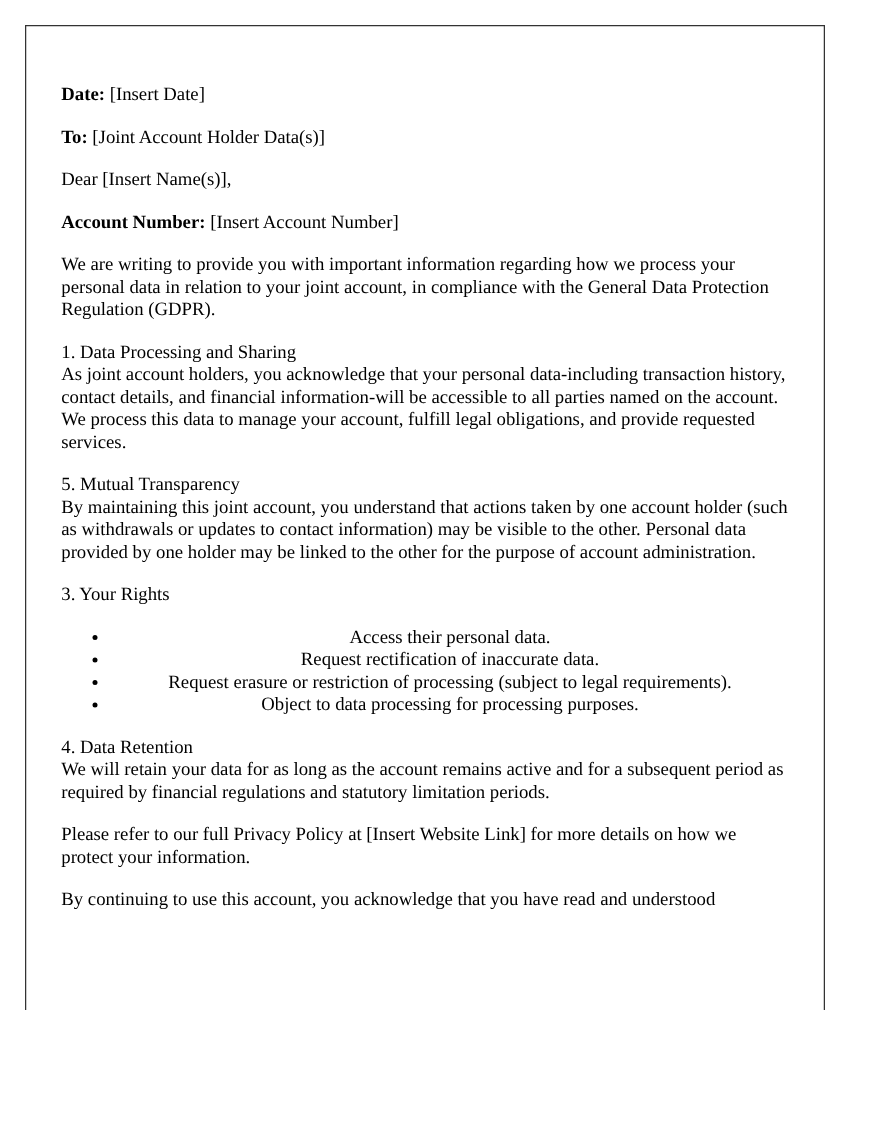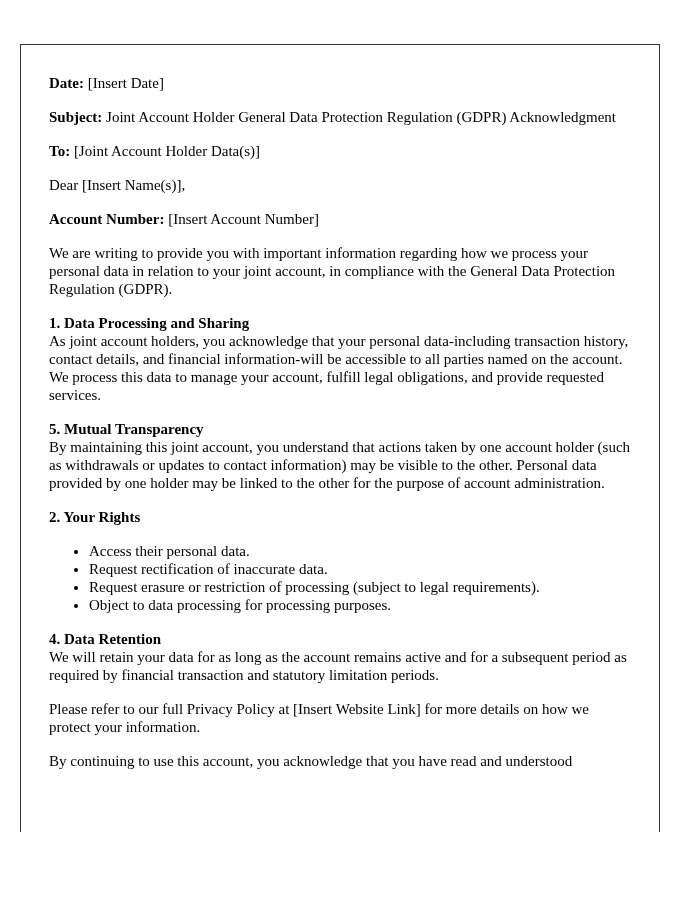--- a/index.html
+++ b/index.html
@@ -9,40 +9,35 @@
       left: 20px; top: 20px;
       width: 640px; height: 788px;
       border: 1px solid #333333;
       border-bottom: none;
       box-sizing: border-box;
       overflow: hidden;
       font-family: "Liberation Serif", serif;
       font-size: 15px;
       line-height: 18px;
       color: #000000;
-      padding: 29px 28px 0 28px;
-      margin-top: 24px;
+      padding: 46px 28px 0 28px;
     }
     p { margin: 0 0 16px 0; }
     b { font-weight: bold; }
-    .section-title { font-weight: bold; display: block; }
-    ul { margin: 16px 0 16px 0; padding-left: 40px; }
+    .section-title { font-weight: normal; display: block; }
+    ul { margin: 16px 0 16px 0; padding-left: 40px; text-align: center; }
     li { margin: 0; }
   </style>
 </head>
 <body>
 
 <div class="page">
   <p>
     <b>Date:</b>
     <span>[Insert Date]</span>
-  </p>
-  <p>
-    <b>Subject:</b>
-    <span>Joint Account Holder General Data Protection Regulation (GDPR) Acknowledgment</span>
   </p>
   <p>
     <b>To:</b>
     <span>[Joint Account Holder Data(s)]</span>
   </p>
   <p>Dear [Insert Name(s)],</p>
   <p>
     <b>Account Number:</b>
     <span>[Insert Account Number]</span>
   </p>
@@ -52,29 +47,29 @@
     <span class="section-title">1. Data Processing and Sharing</span>
     <span>As joint account holders, you acknowledge that your personal data-including transaction history, contact details, and financial information-will be accessible to all parties named on the account. We process this data to manage your account, fulfill legal obligations, and provide requested services.</span>
   </p>
 
   <p>
     <span class="section-title">5. Mutual Transparency</span>
     <span>By maintaining this joint account, you understand that actions taken by one account holder (such as withdrawals or updates to contact information) may be visible to the other. Personal data provided by one holder may be linked to the other for the purpose of account administration.</span>
   </p>
 
   <p style="margin-bottom:0;">
-    <span class="section-title">2. Your Rights</span>
+    <span class="section-title">3. Your Rights</span>
   </p>
   <ul>
     <li>Access their personal data.</li>
     <li>Request rectification of inaccurate data.</li>
     <li>Request erasure or restriction of processing (subject to legal requirements).</li>
     <li>Object to data processing for processing purposes.</li>
   </ul>
 
   <p>
     <span class="section-title">4. Data Retention</span>
-    <span>We will retain your data for as long as the account remains active and for a subsequent period as required by financial transaction and statutory limitation periods.</span>
+    <span>We will retain your data for as long as the account remains active and for a subsequent period as required by financial regulations and statutory limitation periods.</span>
   </p>
 
   <p>Please refer to our full Privacy Policy at [Insert Website Link] for more details on how we protect your information.</p>
   <p>By continuing to use this account, you acknowledge that you have read and understood</p>
 </div>
 
 </body></html>

